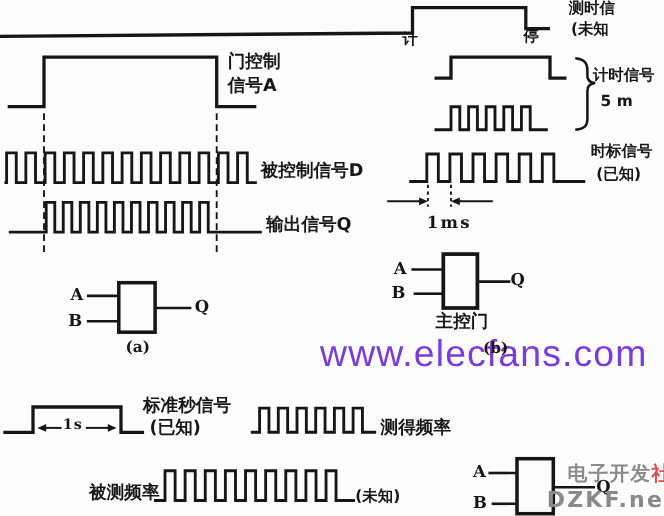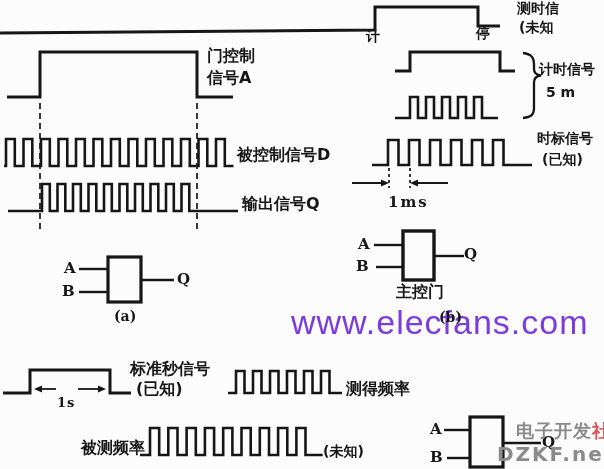--- a/index.html
+++ b/index.html
@@ -116,21 +116,21 @@
   <div class="lbl caption" style="left:114px;top:309px;">(a)</div>
 
   <div class="lbl letter" style="left:358px;top:236px;">A</div>
   <div class="lbl letter" style="left:356px;top:258px;">B</div>
   <div class="lbl letter" style="left:464px;top:246px;">Q</div>
   <div class="lbl cn" style="left:396px;top:283px;">主控门</div>
   <div class="lbl caption" style="left:439px;top:310px;">(b)</div>
 
   <div class="lbl cn" style="left:130px;top:360px;">标准秒信号</div>
   <div class="lbl cn" style="left:136px;top:380px;">(已知)</div>
-  <div class="lbl meas-s" style="left:57px;top:396px;">1s</div>
+  <div class="lbl meas-s" style="left:57px;top:380px;">1s</div>
   <div class="lbl cn" style="left:81px;top:439px;">被测频率</div>
   <div class="lbl cn" style="left:346px;top:380px;">测得频率</div>
   <div class="lbl cns" style="left:323px;top:444px;">(未知)</div>
 
   <div class="lbl letter" style="left:430px;top:421px;">A</div>
   <div class="lbl letter" style="left:430px;top:449px;">B</div>
   <div class="lbl letter" style="left:542px;top:434px;">Q</div>
 
   <div class="lbl logo-cn" style="left:492px;top:421px;">
     <span class="g">电子开发</span><span class="r">社区</span>

